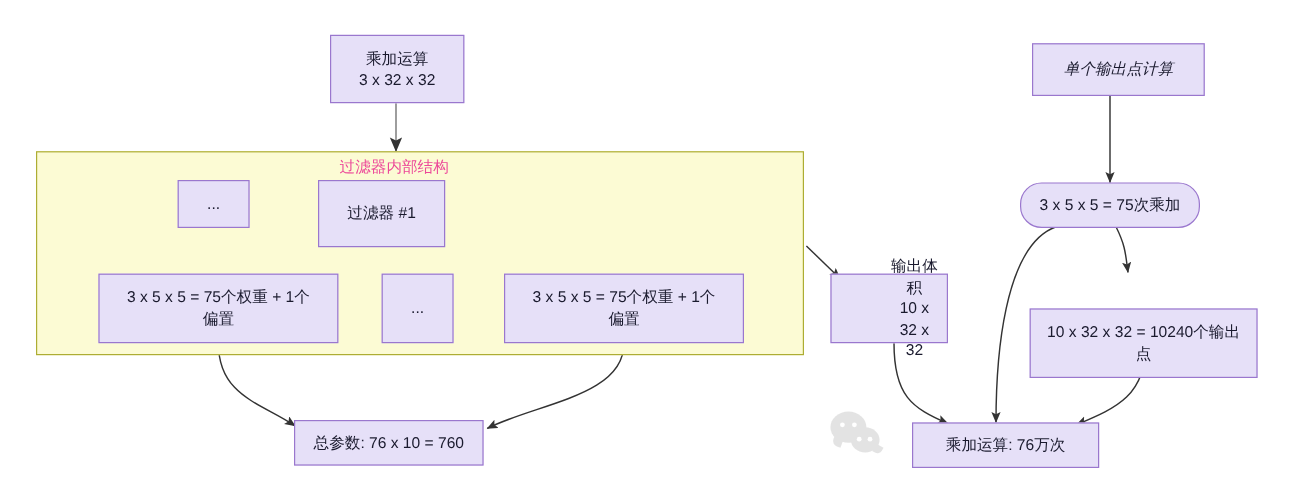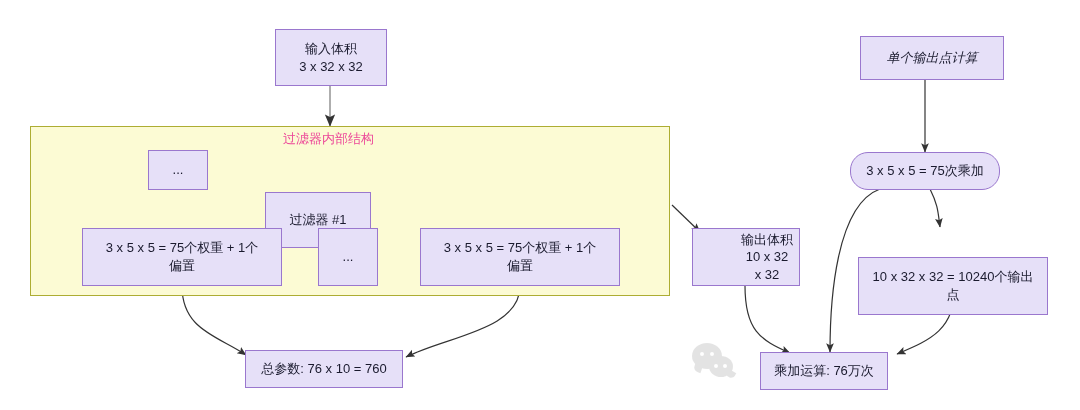--- a/index.html
+++ b/index.html
@@ -162,30 +162,30 @@
     <path d="M745,286 C745,330 760,340 790,353" stroke="#333333" stroke-width="1.2" fill="none" marker-end="url(#arrow)"></path>
 
     <path d="M955,286 C955,330 930,340 897,354" stroke="#333333" stroke-width="1.2" fill="none" marker-end="url(#arrow)"></path>
   </svg>
 
   <div class="group-box" style="left:30px; top:126px; width:640px; height:170px;"></div>
   <div class="group-label" style="left:283px; top:130px;">过滤器内部结构</div>
 
   <div class="node" style="left:275px; top:29px; width:112px; height:57px;">
     <span class="lines">
-      <span>输入体积</span><br>
+      <span>乘加运算</span><br>
       <span>3 x 32 x 32</span>
     </span>
   </div>
 
   <div class="node" style="left:148px; top:150px; width:60px; height:40px;">
     <span>...</span>
   </div>
 
-  <div class="node" style="left:265px; top:150px; width:106px; height:56px;margin-top:42px;">
+  <div class="node" style="left:265px; top:150px; width:106px; height:56px;">
     <span>过滤器 #1</span>
   </div>
 
 
   <div class="node" style="left:82px; top:228px; width:200px; height:58px;">
     <span class="lines">
       <span>3 x 5 x 5 = 75个权重 + 1个</span><br>
       <span>偏置</span>
     </span>
   </div>
@@ -206,35 +206,35 @@
   </div>
 
   <div class="node" style="left:860px; top:36px; width:144px; height:44px;font-style:italic;">
     <span>单个输出点计算</span>
   </div>
 
   <div class="node" style="left:850px; top:152px; width:150px; height:38px;border-radius:18px;">
     <span>3 x 5 x 5 = 75次乘加</span>
   </div>
 
-  <div class="node" style="left:692px; top:228px; width:108px; height:58px;padding-left:48px;">
+  <div class="node" style="left:692px; top:228px; width:98px; height:58px;padding-left:48px;">
     <span class="lines">
       <span>输出体积</span><br>
       <span>10 x 32 x 32</span>
     </span>
   </div>
 
   <div class="node" style="left:858px; top:228px; width:190px; height:58px;margin-top:29px;">
     <span class="lines">
       <span>10 x 32 x 32 = 10240个输出</span><br>
       <span>点</span>
     </span>
   </div>
 
-  <div class="node" style="left:760px; top:352px; width:128px; height:38px;">
+  <div class="node" style="left:760px; top:352px; width:156px; height:38px;">
     <span>乘加运算: 76万次</span>
   </div>
 
   <div class="watermark" style="left:692px; top:343px;">
     <span class="wechat-logo">
       <span class="bub big"></span>
       <span class="tail-a"></span>
       <span class="dot" style="left:8px; top:9px;"></span>
       <span class="dot" style="left:18px; top:9px;"></span>
       <span class="bub small"></span>

